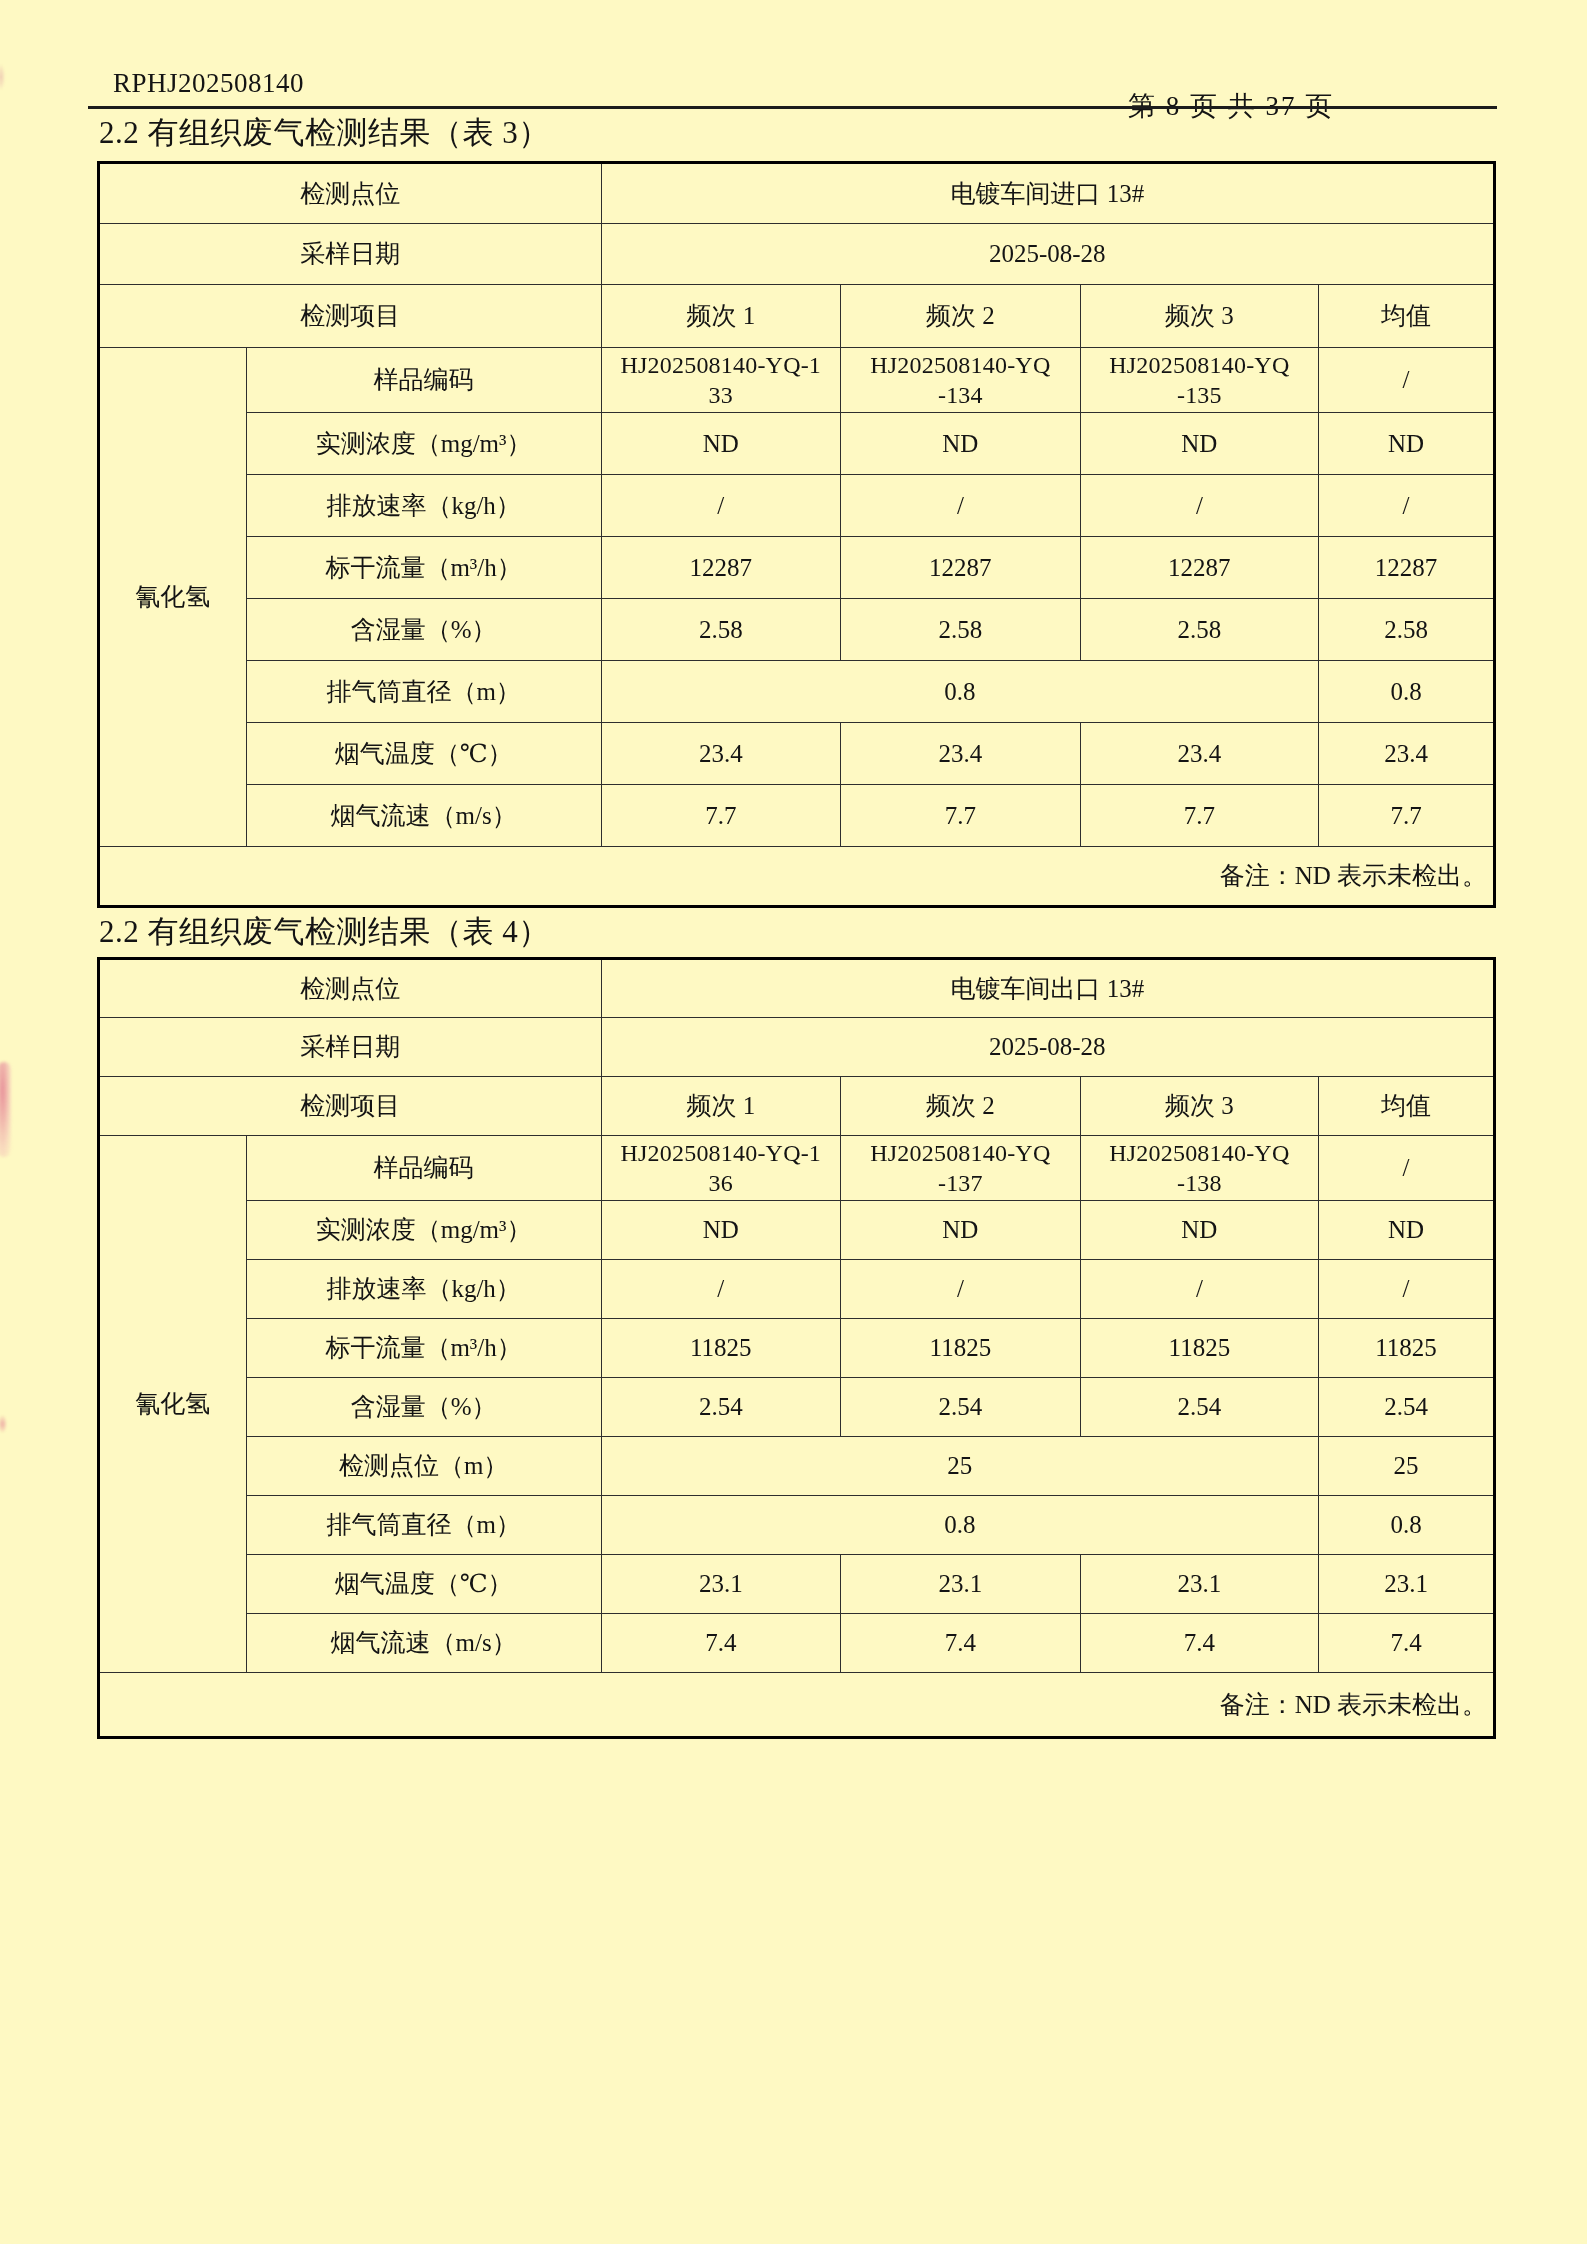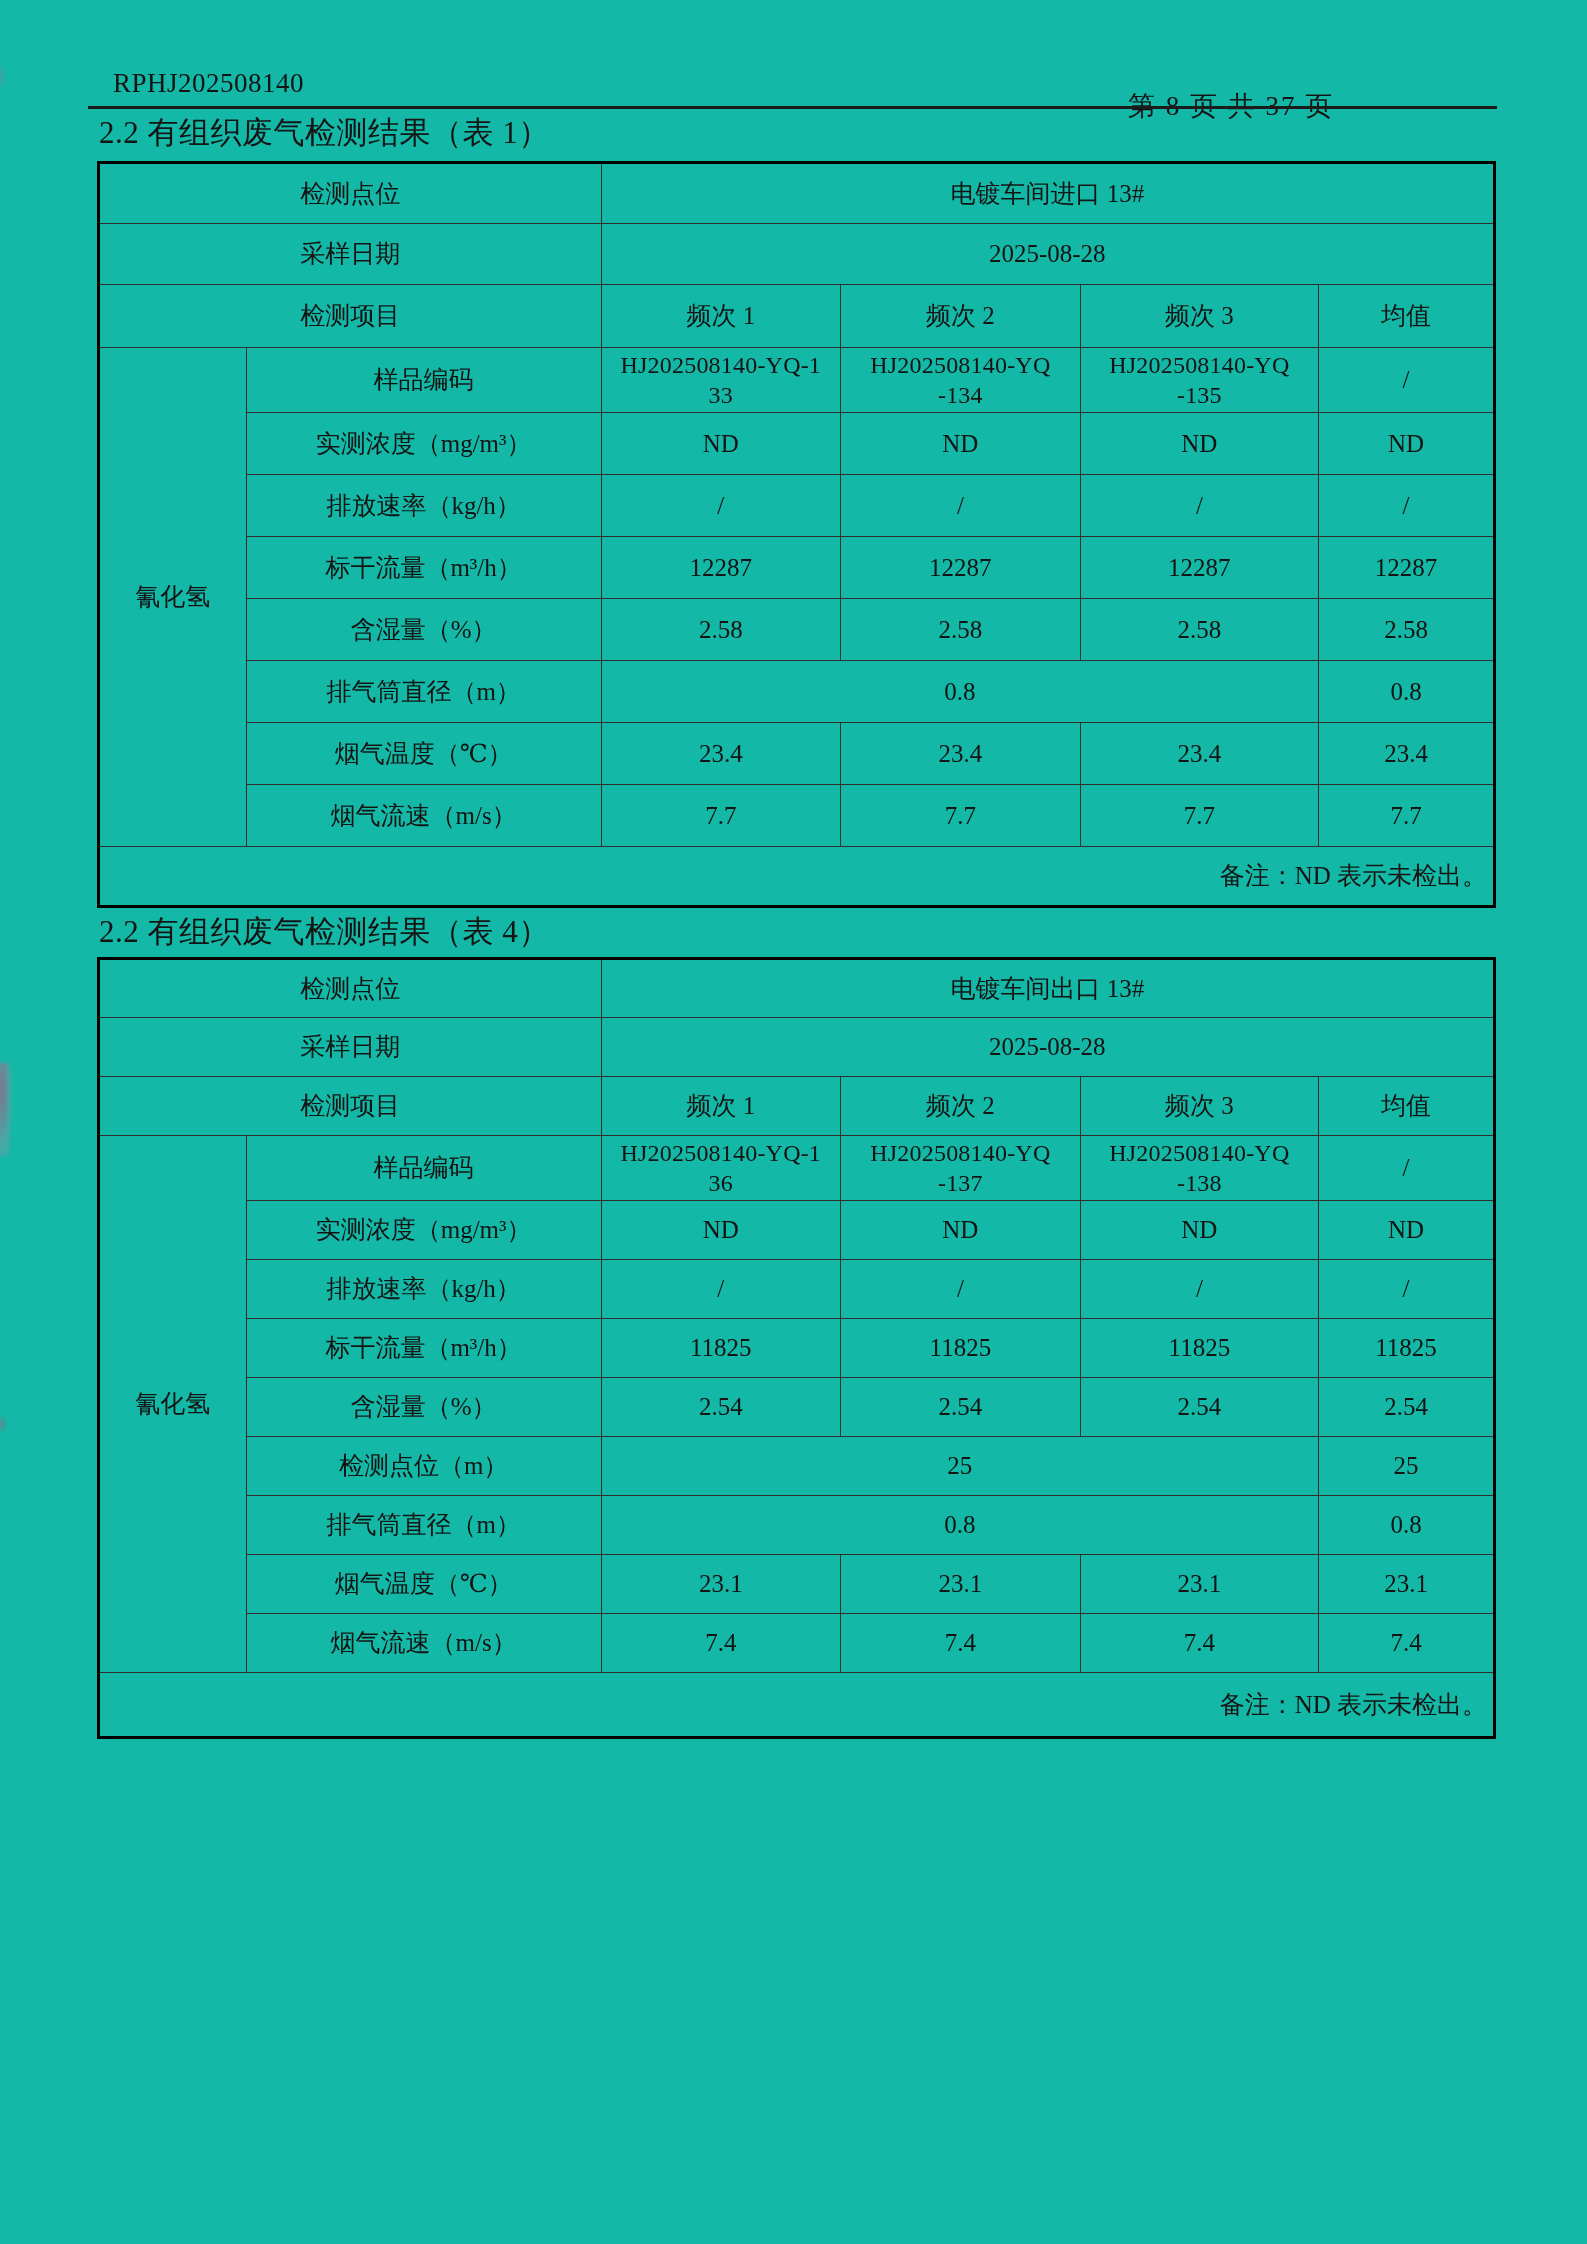--- a/index.html
+++ b/index.html
@@ -1,19 +1,19 @@
 <!DOCTYPE html>
 <html><head>
 <meta charset="utf-8">
 <style>
   * { margin:0; padding:0; box-sizing:border-box; }
   html,body { background:#e9e9e9; }
   .page {
     position:relative; width:1587px; height:2244px;
-    background:#14b8a6; color:#141414;
+    background:#fef9c3; color:#141414;
     font-family:"Liberation Serif","DejaVu Serif",serif;
     overflow:hidden; margin:0 auto;
   }
   .hdr-left  { position:absolute; left:113px; top:68px; font-size:27px; letter-spacing:.5px; }
   .hdr-right { position:absolute; left:1128px; top:88px; font-size:27px; letter-spacing:2px; }
   .hdr-rule  { position:absolute; left:88px; top:106px; width:1409px; height:3px; background:#1c1c1c; }
   .sec-title { position:absolute; left:99px; font-size:31px; letter-spacing:.5px; }
   #title3 { top:112px; }
   #title4 { top:911px; }
   table.dtable {
@@ -46,21 +46,21 @@
 </style>
 </head>
 <body>
 
 <div class="page">
 
   <div class="hdr-left">RPHJ202508140</div>
   <div class="hdr-right">第 8 页 共 37 页</div>
   <div class="hdr-rule"></div>
 
-  <div class="sec-title" id="title3">2.2 有组织废气检测结果（表 1）</div>
+  <div class="sec-title" id="title3">2.2 有组织废气检测结果（表 3）</div>
 
   <table class="dtable" id="table3">
     <colgroup>
       <col style="width:10.58%">
         <col style="width:25.42%">
         <col style="width:17.16%">
         <col style="width:17.16%">
         <col style="width:17.08%">
         <col style="width:12.6%">
     </colgroup>

